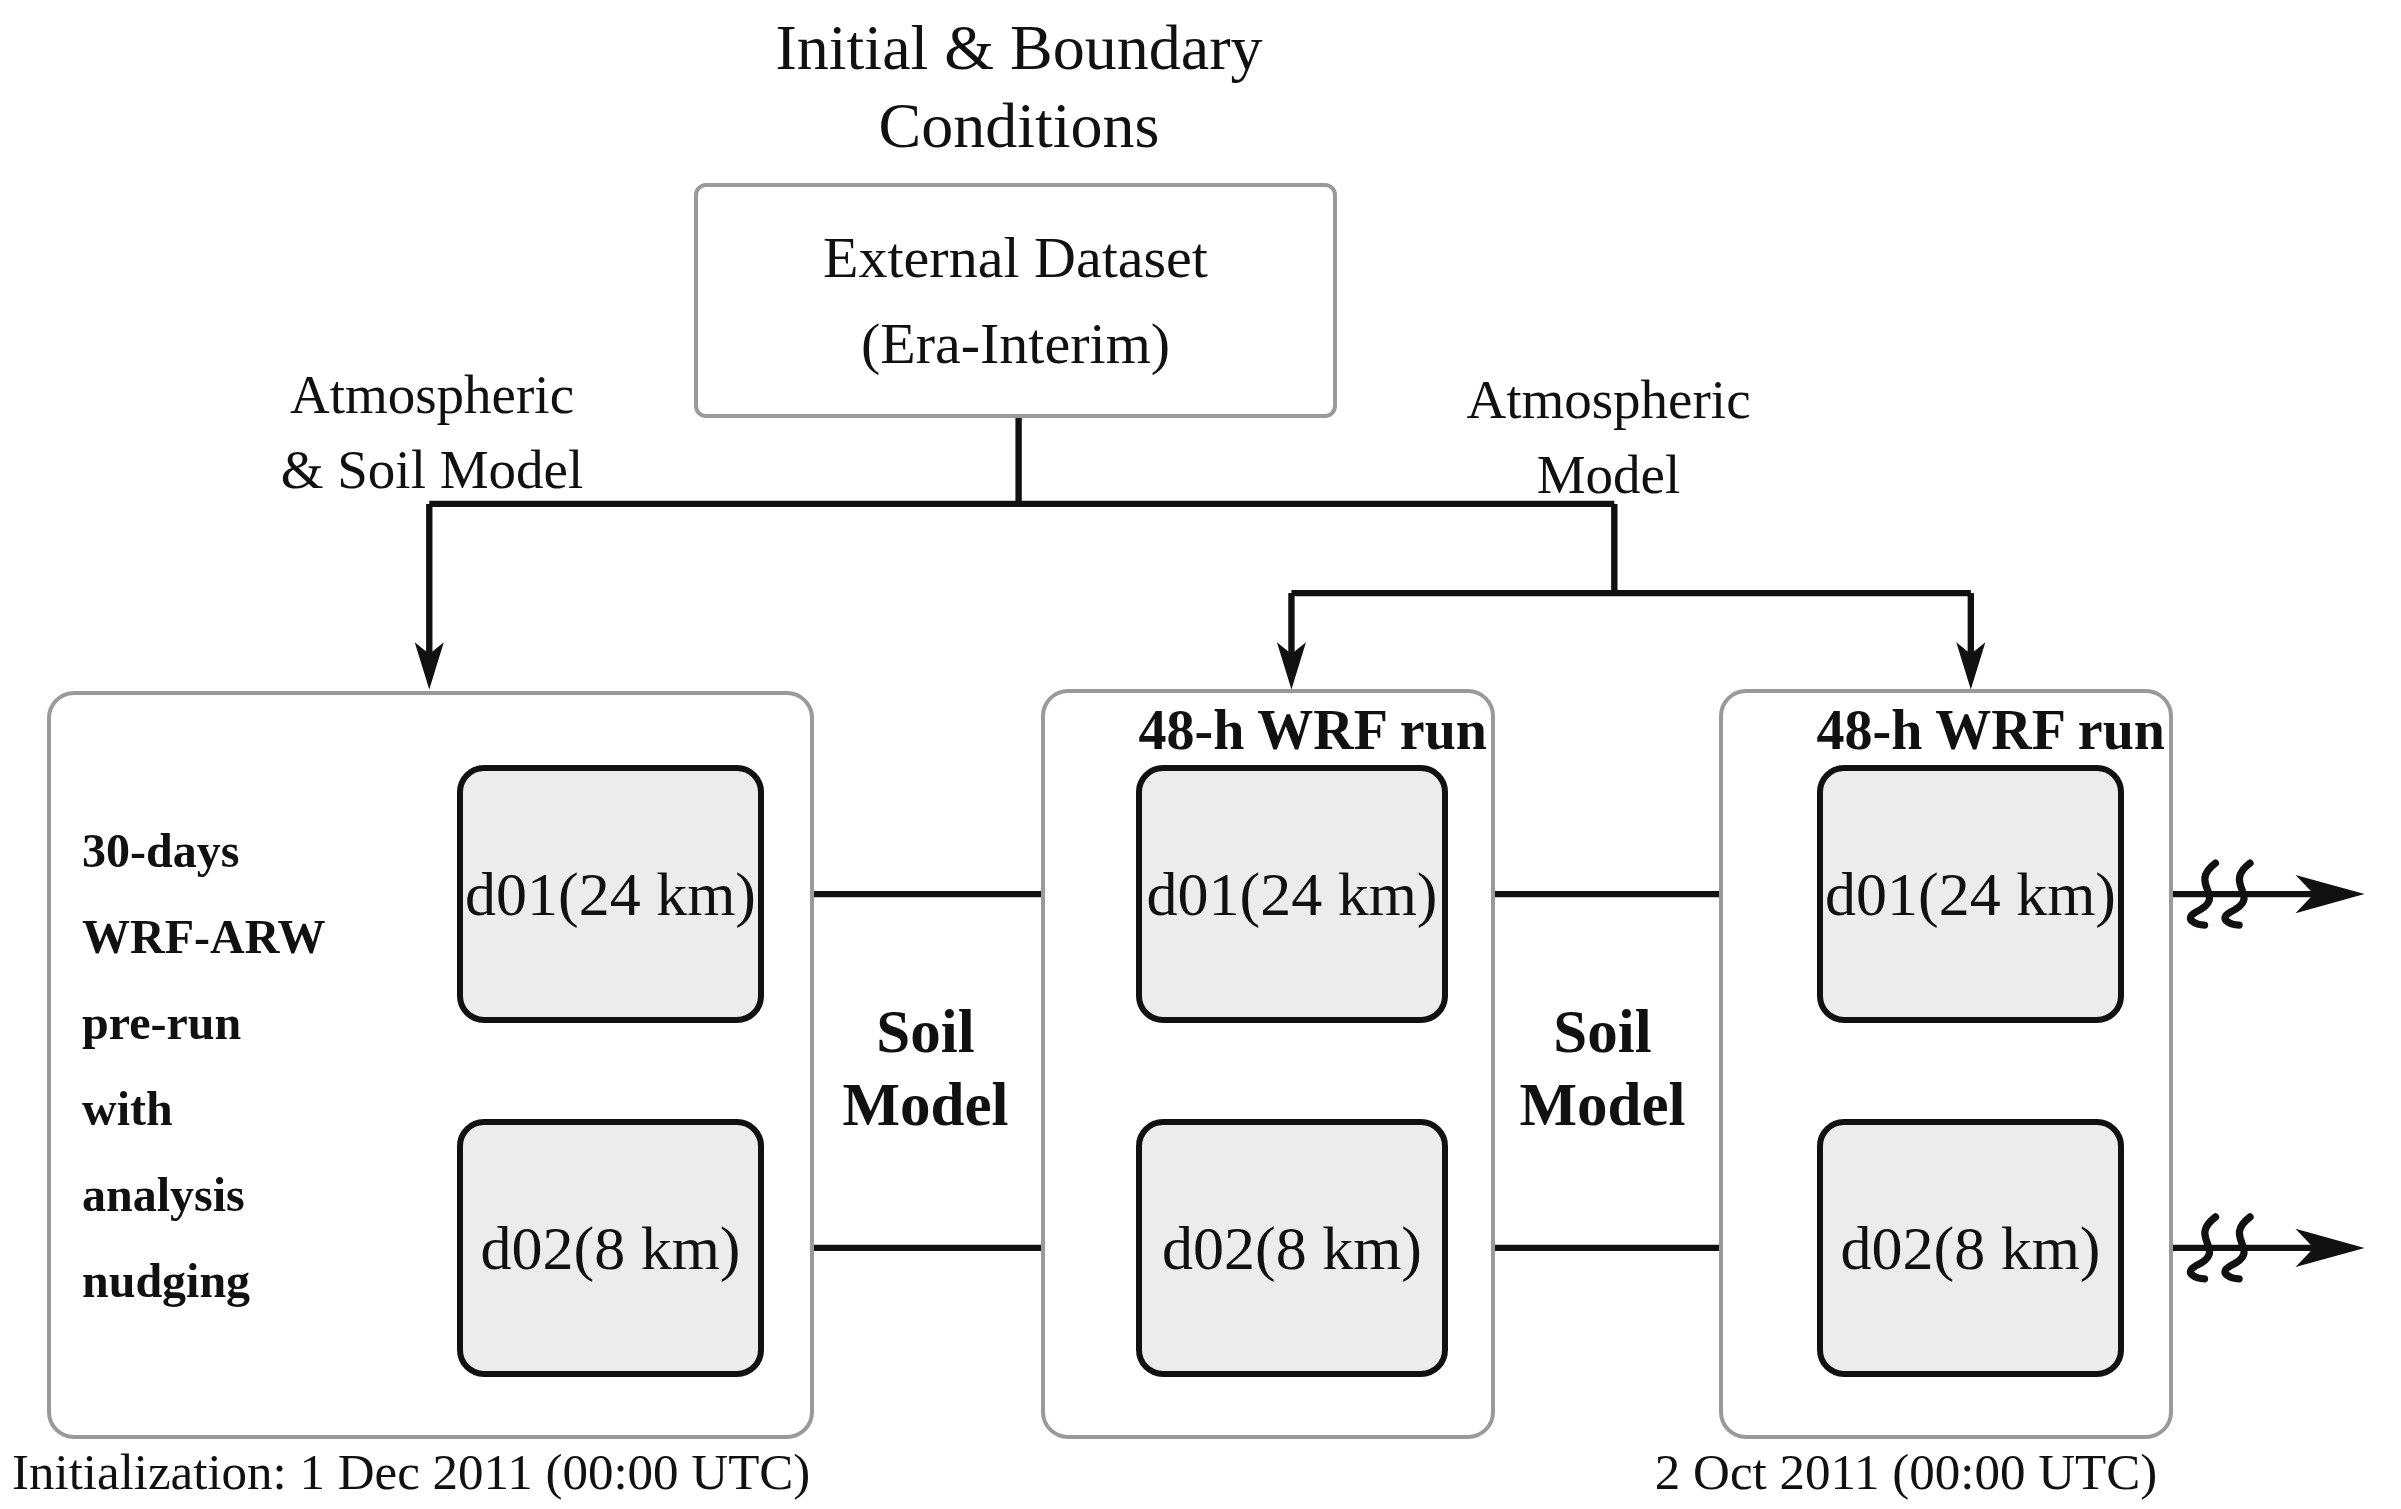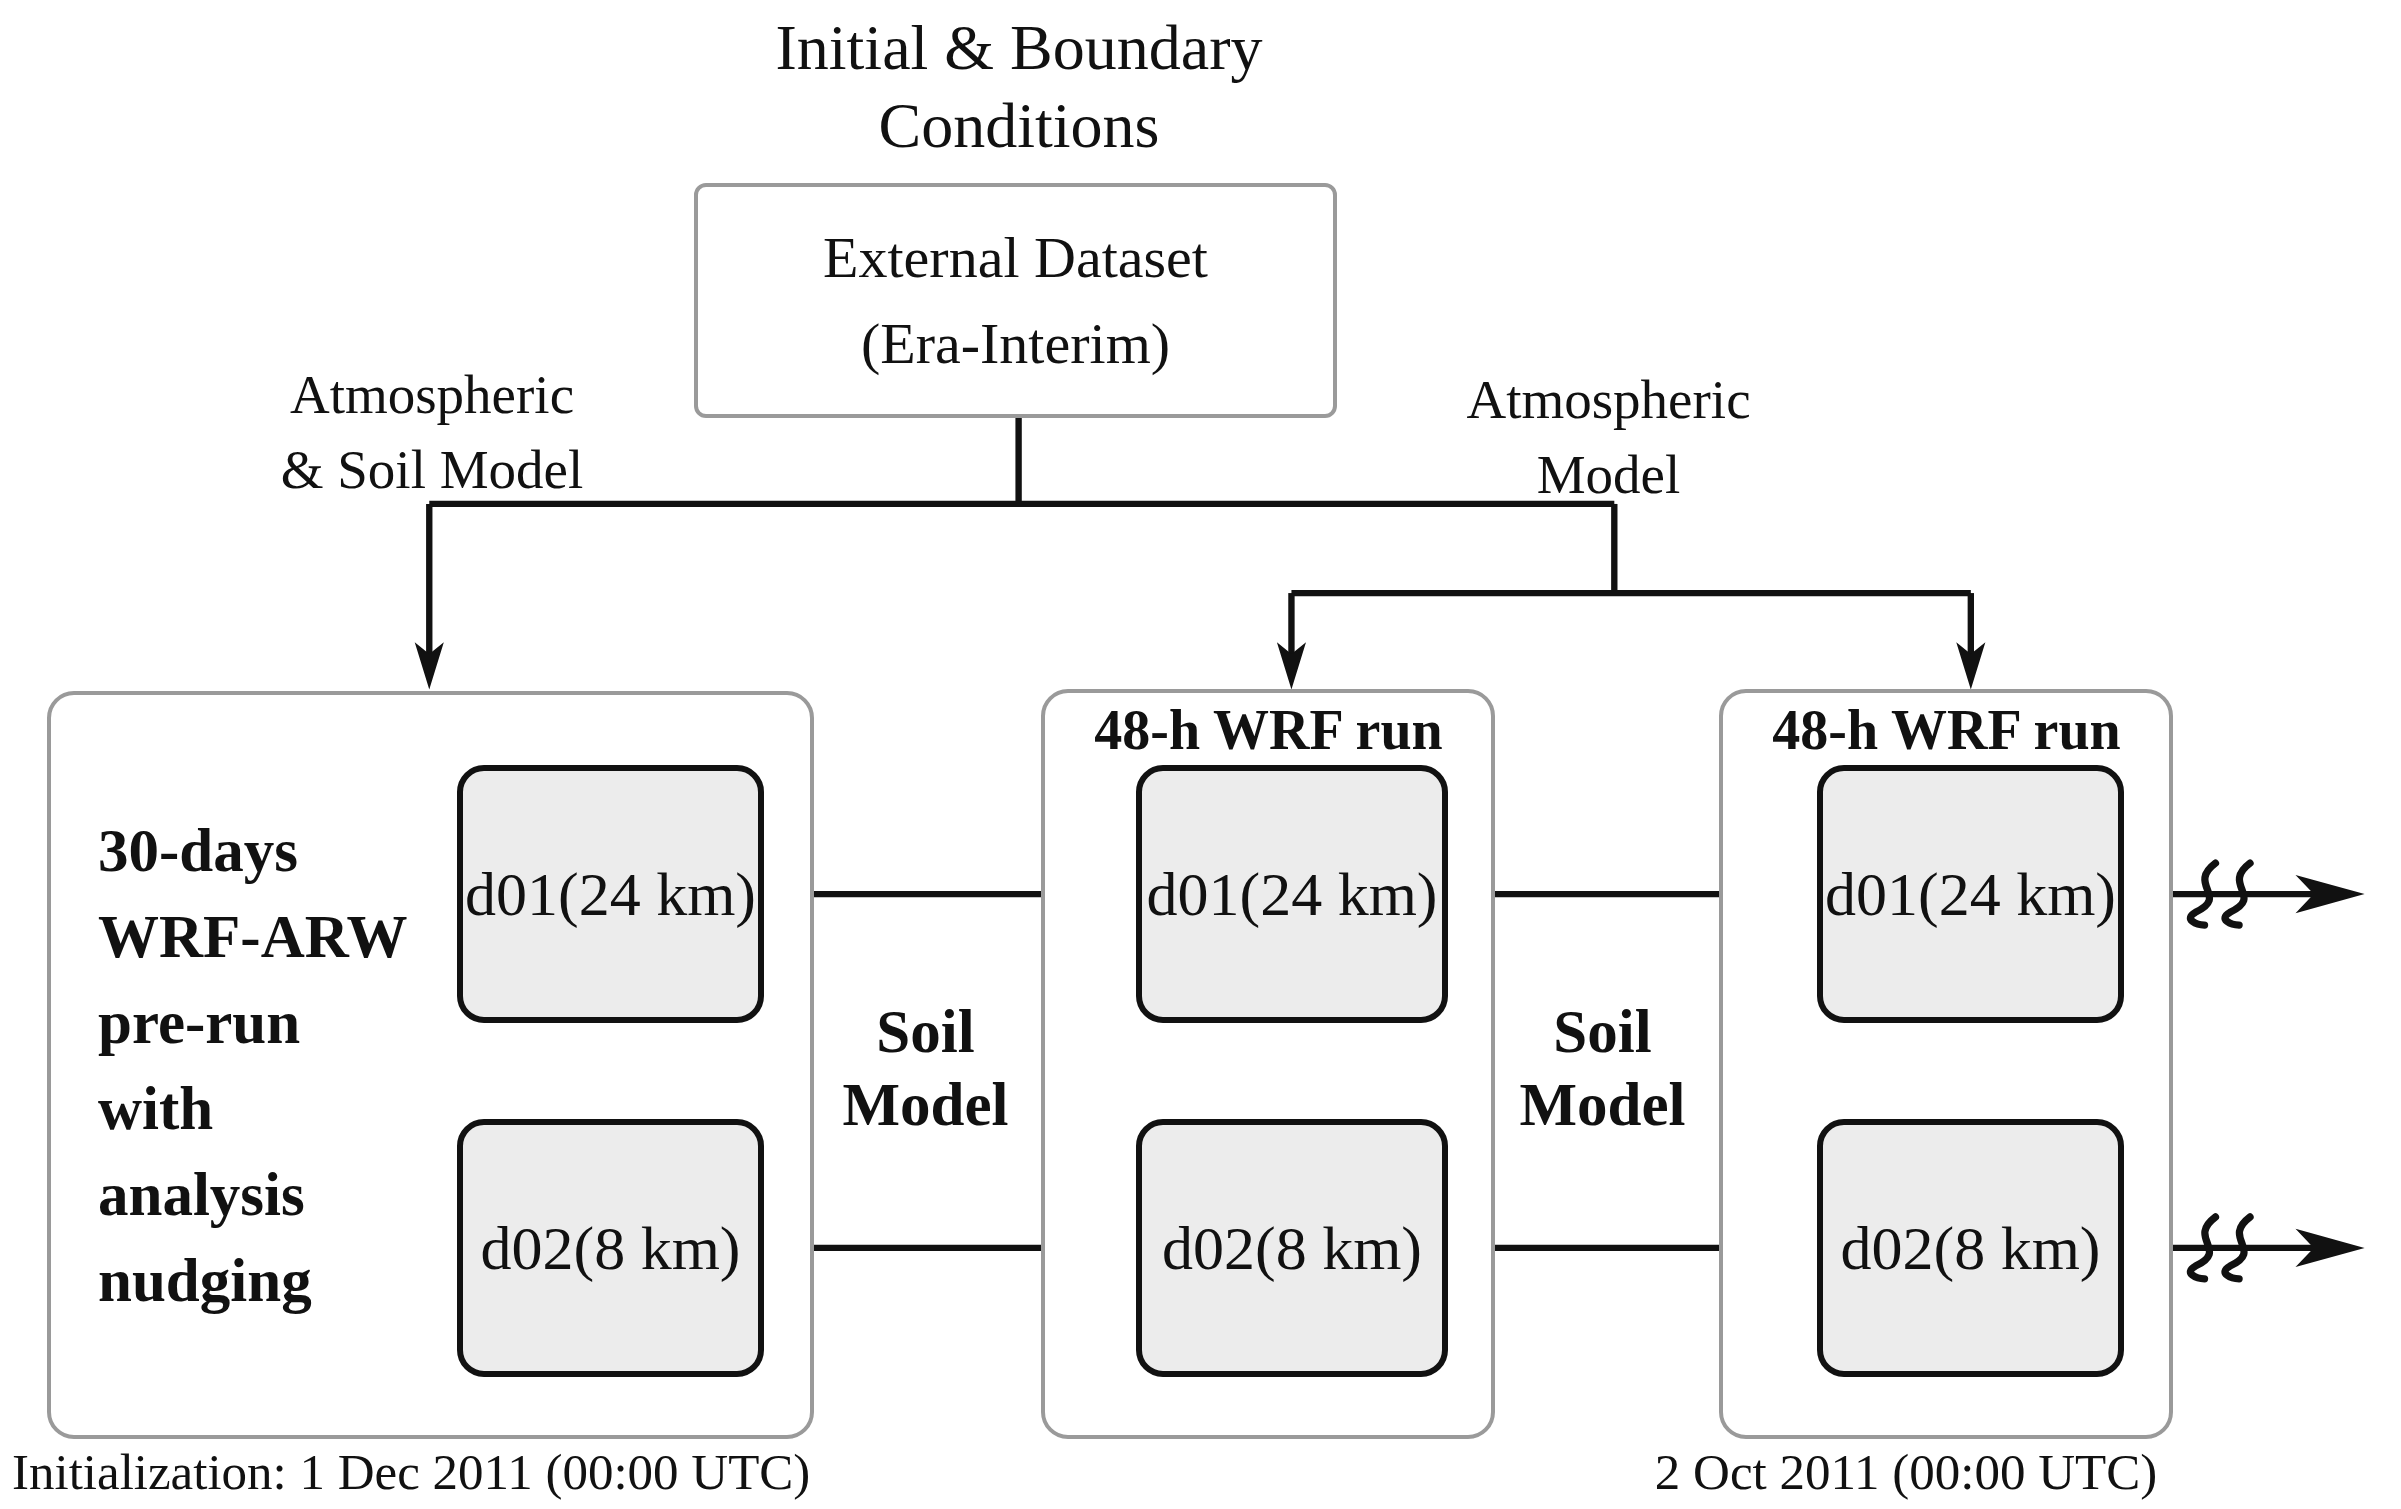--- a/index.html
+++ b/index.html
@@ -42,25 +42,25 @@
     border:4.5px solid var(--container-border);
     border-radius:27px;
     background:var(--bg);
     box-sizing:border-box;
   }
   .cont-left{left:47px;top:691px;width:767px;height:748px;}
   .cont-mid{left:1041px;top:689px;width:454px;height:750px;}
   .cont-right{left:1719px;top:689px;width:454px;height:750px;}
 
   .prerun-label{
-    left:98px;top:808px;width:364px;
-    font-weight:bold;font-size:61px;line-height:86px;
+    left:82px;top:808px;width:364px;
+    font-weight:bold;font-size:48px;line-height:86px;
   }
   .run-label{
-    font-weight:bold;font-size:56px;line-height:60px;
+    font-weight:bold;font-size:56px;line-height:60px;text-align:right;
   }
   .run-label-mid{left:1050px;top:700px;width:437px;}
   .run-label-right{left:1728px;top:700px;width:437px;}
 
   .domain-box{
     background:var(--box-fill);
     border:6.4px solid var(--ink);
     border-radius:27px;
     box-sizing:border-box;
     display:flex;flex-direction:row;align-items:center;justify-content:center;

